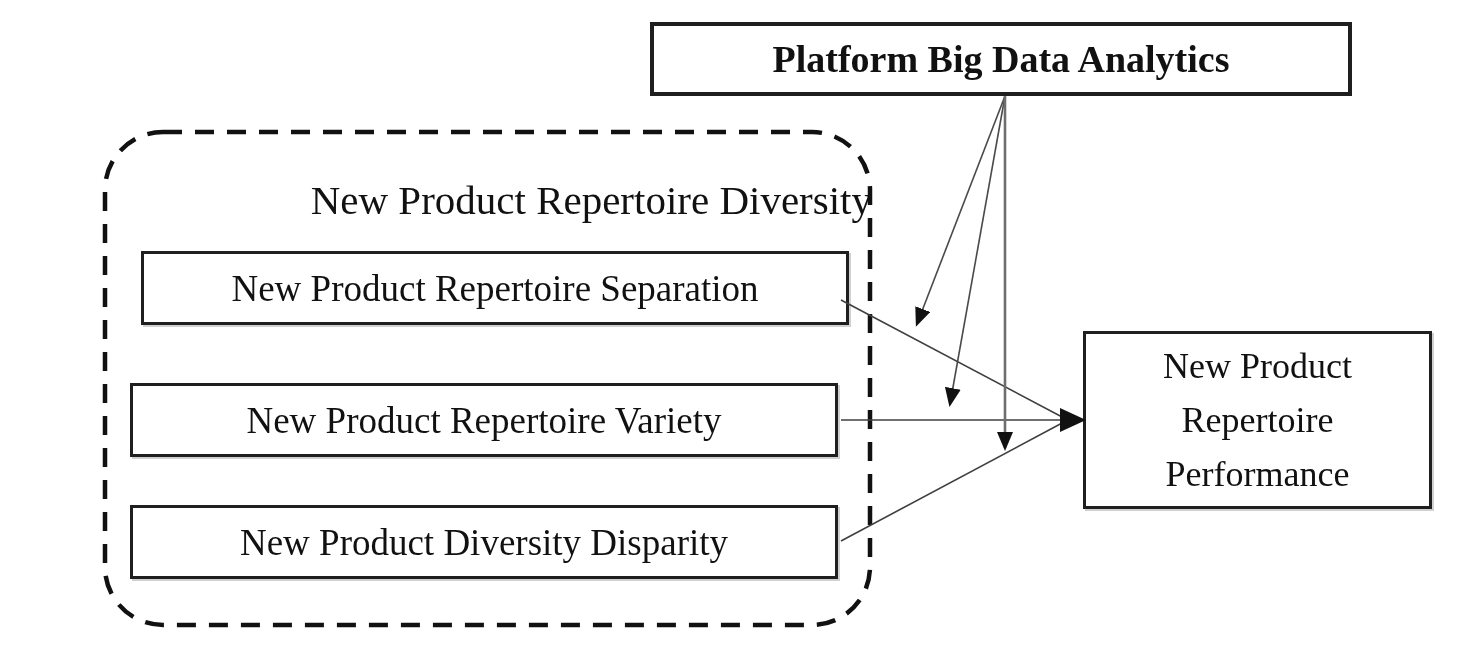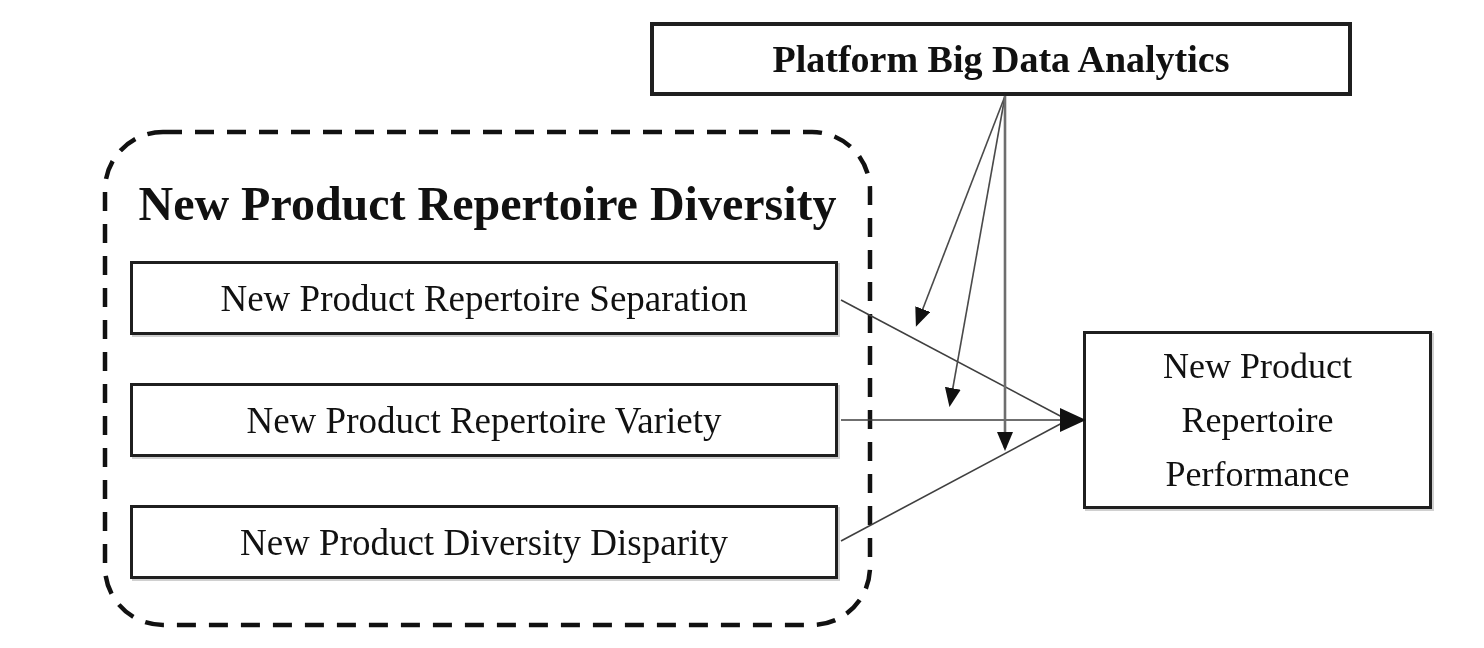--- a/index.html
+++ b/index.html
@@ -35,32 +35,32 @@
     left: 650px; top: 22px;
     width: 702px; height: 74px;
     border-width: 4px;
     font-weight: bold;
     font-size: 38px;
   }
   .group-title {
     position: absolute;
     left: 103px; top: 180px;
     width: 769px;
-    text-align: center;
-    font-weight: bold;
-    font-size: 48px;
+    text-align: right;
+    font-weight: normal;
+    font-size: 41px;
     line-height: 1.0;
   }
   .item-box {
     left: 130px;
     width: 708px; height: 74px;
     font-size: 37px;
     box-shadow: 2px 2px 0 rgba(120,120,120,0.35);
   }
-  .item-box.separation { top: 261px; }
+  .item-box.separation { top: 251px; margin-left: 11px; }
   .item-box.variety    { top: 383px; font-family: Liberation Serif, serif; }
   .item-box.disparity  { top: 505px; }
   .performance {
     left: 1083px; top: 331px;
     width: 349px; height: 178px;
     font-weight: normal;
     font-size: 36px;
     line-height: 1.5;
     box-shadow: 2px 2px 0 rgba(120,120,120,0.35);
   }

